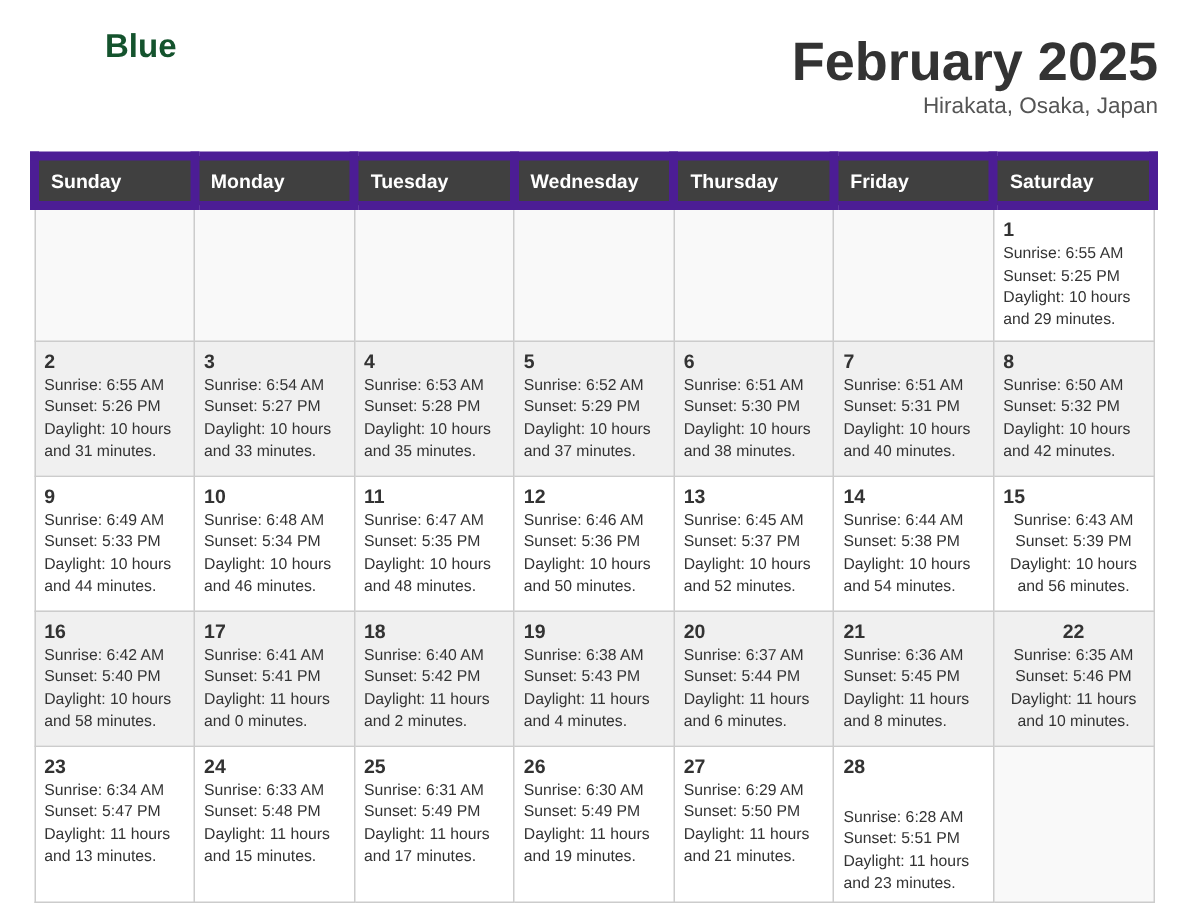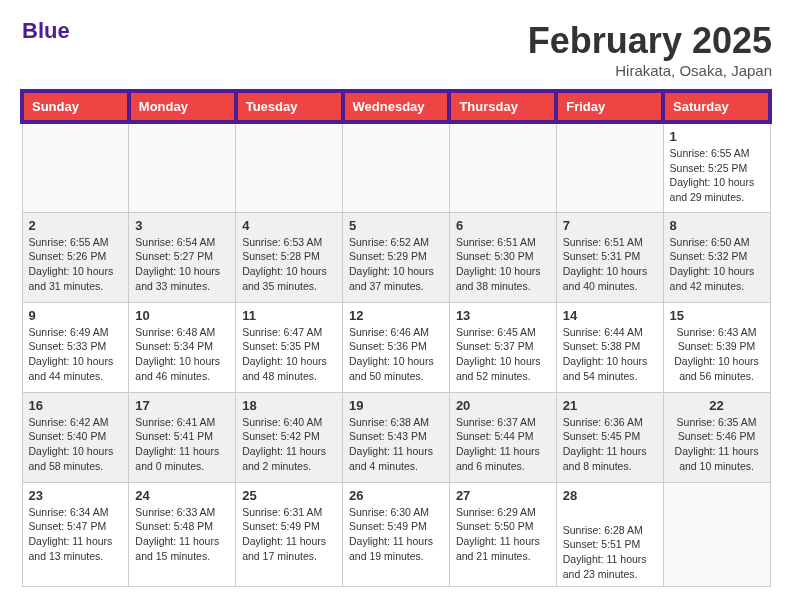--- a/index.html
+++ b/index.html
@@ -7,21 +7,21 @@
       font-family: Arial, sans-serif;
       background: #fff;
       width: 792px;
       min-height: 612px;
       padding: 20px;
     }
     .header {
       display: flex;
       justify-content: space-between;
       align-items: center;
-      margin-bottom: 10px;
+      margin-bottom: 22px;
     }
     .logo {
       display: flex;
       flex-direction: column;
       font-size: 22px;
       font-weight: bold;
       line-height: 1.1;
     }
     .logo .general {
       color: #333;
@@ -37,27 +37,27 @@
     .calendar-subtitle {
       font-size: 15px;
       color: #555;
     }
     .calendar {
       width: 100%;
       border-collapse: collapse;
       border: 1px solid #ccc;
     }
     .calendar th {
-      background: #ef4444;
+      background: #404040;
       color: #fff;
       font-size: 13px;
       font-weight: bold;
       padding: 6px 8px;
       text-align: left;
-      border: 4px solid #4c1d95;
+      border: 6px solid #4c1d95;
     }
     .calendar td {
       border: 1px solid #ccc;
       vertical-align: top;
       padding: 5px 6px;
       width: calc(100% / 7);
       min-height: 80px;
       font-size: 11px;
       color: #333;
       background: #fff;
@@ -90,21 +90,21 @@
       
     </div>
   </div>
   <div class="title-block">
     <div class="calendar-title">February 2025</div>
     <div class="calendar-subtitle">Hirakata, Osaka, Japan</div>
   </div>
 </div>
 
 <div style="position:absolute;top:22px;left:22px;">
-  <div style="font-size:22px;font-weight:bold;color:#4c1d95;margin-top:-4px;">Blue</div>
+  <div style="font-size:22px;font-weight:bold;color:#14532d;margin-top:-4px;margin-left:48px;">Blue</div>
 </div>
 
 <table class="calendar">
   <thead>
     <tr>
       <th>Sunday</th>
       <th>Monday</th>
       <th>Tuesday</th>
       <th>Wednesday</th>
       <th>Thursday</th>

